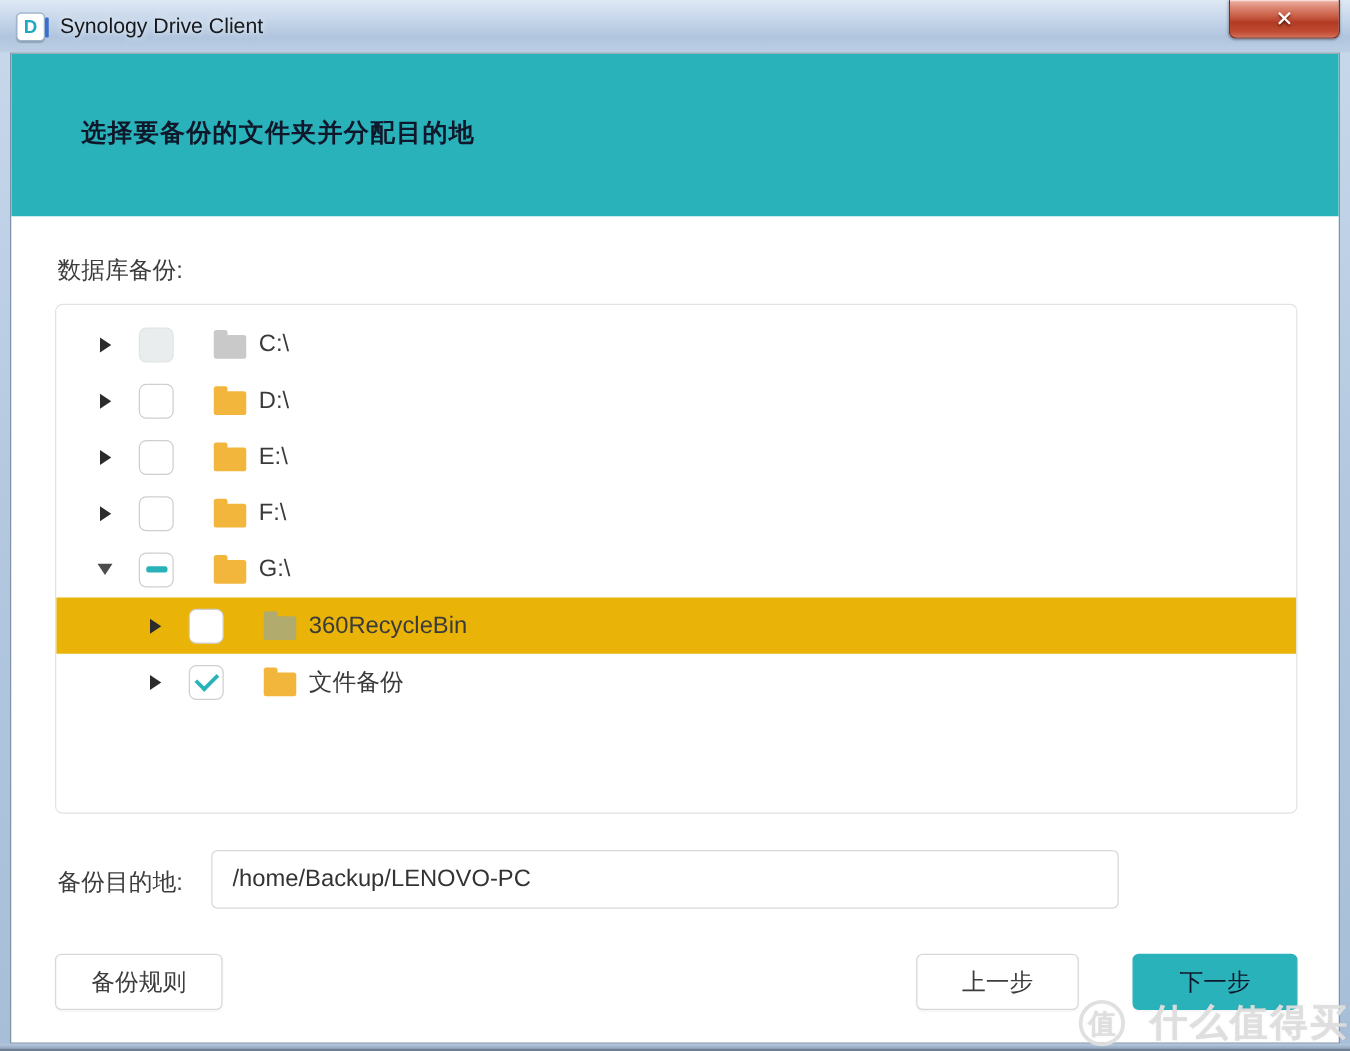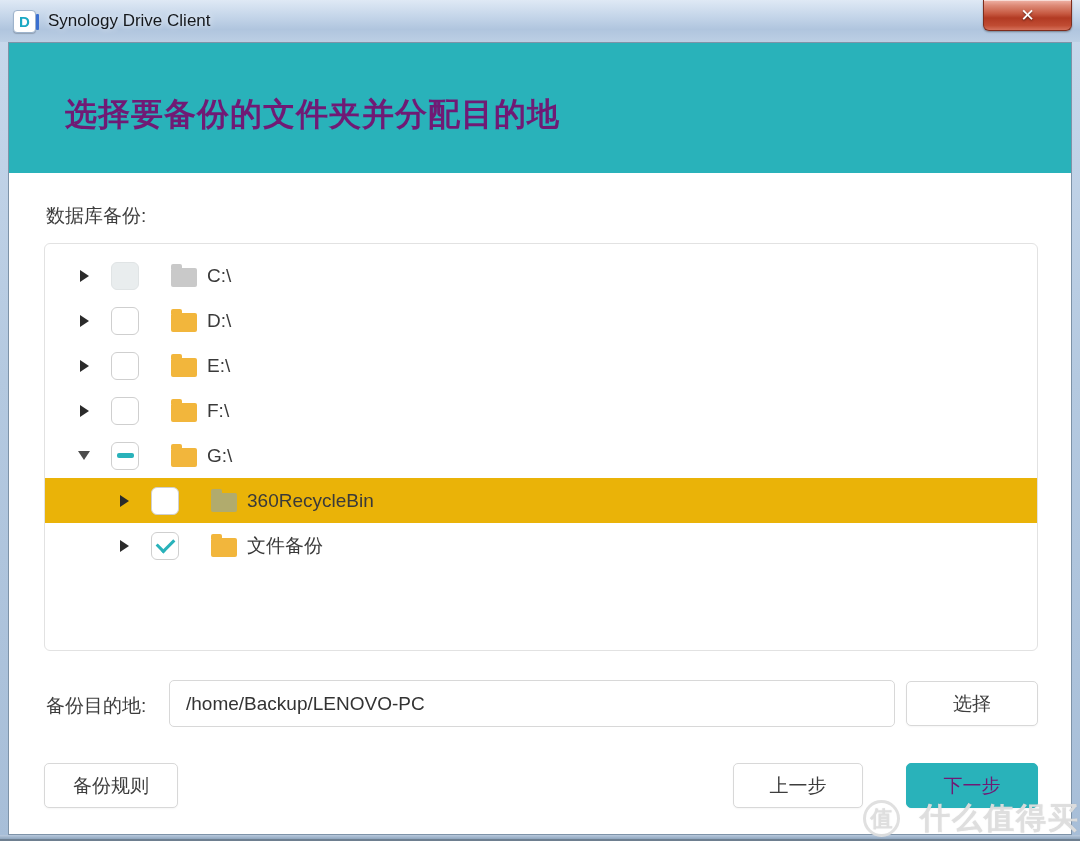--- a/index.html
+++ b/index.html
@@ -59,21 +59,21 @@
     background: #ffffff;
     border: 1px solid #7e93a8;
     overflow: hidden;
   }
   .wizard-header {
     position: absolute; left: 0; top: 0; width: 100%; height: 130px;
     background: var(--accent, #29b2ba);
   }
   .wizard-header .page-title {
     position: absolute; left: 56px; top: 50px;
-    color: #701a75; font-size: 32px; font-weight: bold; letter-spacing: 1px;
+    color: #0f172a; font-size: 20px; font-weight: bold; letter-spacing: 1px;
   }
   .source-label {
     position: absolute; left: 37px; top: 160px;
     font-size: 19px; color: #3d3d3d;
   }
   
   .tree-panel {
     position: absolute; left: 35px; top: 200px; width: 994px; height: 408px;
     border: 1px solid #e2e2e2; border-radius: 6px;
     background: #ffffff; overflow: hidden; padding-top: 9px;
@@ -149,21 +149,21 @@
     display: flex; align-items: center; justify-content: center;
     cursor: pointer;
     box-shadow: 0 1px 2px rgba(0,0,0,0.04);
   }
   .browse-btn { left: 897px; top: 638px; width: 132px; }
   .rules-btn  { left: 35px;  top: 720px; width: 134px; }
   .back-btn   { left: 724px; top: 720px; width: 130px; }
   .next-btn   {
     left: 897px; top: 720px; width: 132px;
     background: var(--accent, #29b2ba); border-color: var(--accent, #29b2ba);
-    color: #701a75;
+    color: #0f172a;
   }
   
   .watermark {
     position: absolute; right: 0px; bottom: 2px; z-index: 20;
     display: flex; align-items: center; gap: 7px;
     color: rgba(222,222,222,0.95);
     text-shadow: 0 0 1px rgba(150,150,150,0.35);
     pointer-events: none;
   }
   .wm-badge {
@@ -253,21 +253,20 @@
             <span class="tri-right"></span>
           </span>
           <span class="checkbox checked"></span>
           <span class="folder-icon" style="background: rgb(242, 182, 60);"></span>
           <span class="tree-label">文件备份</span>
         </div>
       </div>
 
     <div class="dest-label">备份目的地:</div>
     <input class="dest-input" type="text" value="/home/Backup/LENOVO-PC" style="">
-    <div class="btn browse-btn">选择</div>
 
     <div class="btn rules-btn">备份规则</div>
     <div class="btn back-btn">上一步</div>
     <div class="btn next-btn">下一步</div>
 
   </div>
 
   <div class="watermark">
     <div class="wm-badge">值</div>
     <div class="wm-text">什么值得买</div>

